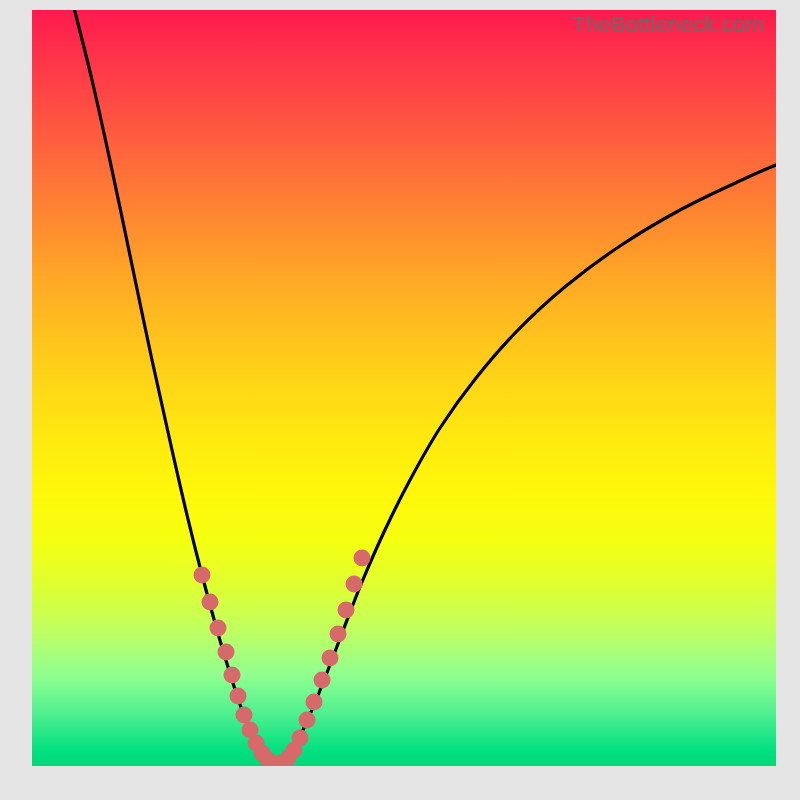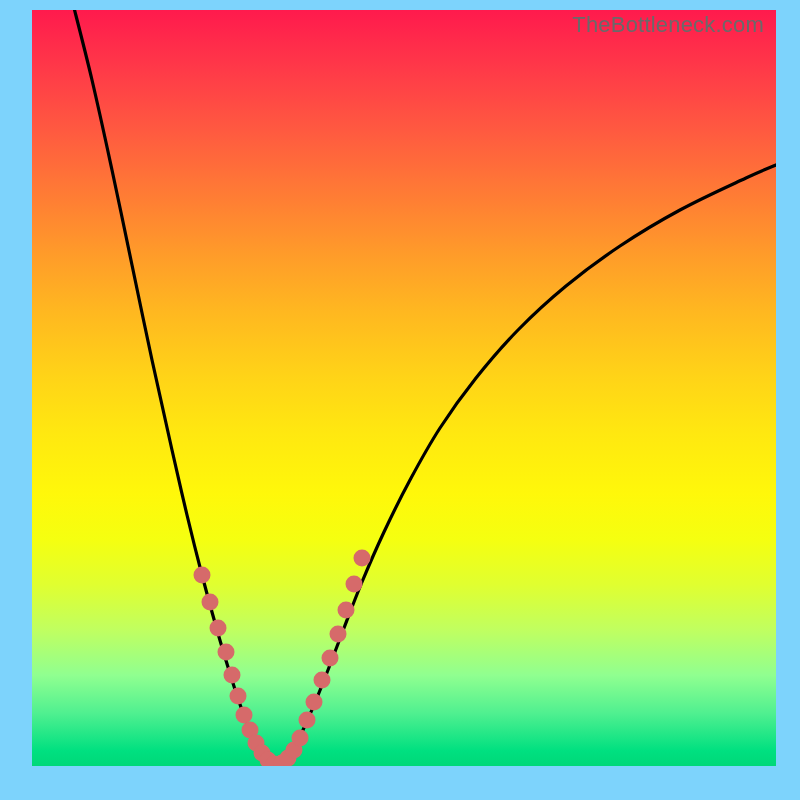--- a/index.html
+++ b/index.html
@@ -1,20 +1,20 @@
 <!DOCTYPE html>
 <html><head>
 <meta charset="utf-8">
 <style>
   * { margin: 0; padding: 0; box-sizing: border-box; }
   html, body { width: 800px; height: 800px; overflow: hidden; }
   .container {
     width: 800px;
     height: 800px;
-    background: #7dd3fc;
+    background: #e5e5e5;
     position: relative;
   }
   .plot-area {
     position: absolute;
     left: 32px;
     top: 10px;
     width: 744px;
     height: 756px;
     background: linear-gradient(to bottom,
       #ff1a4d 0%,

